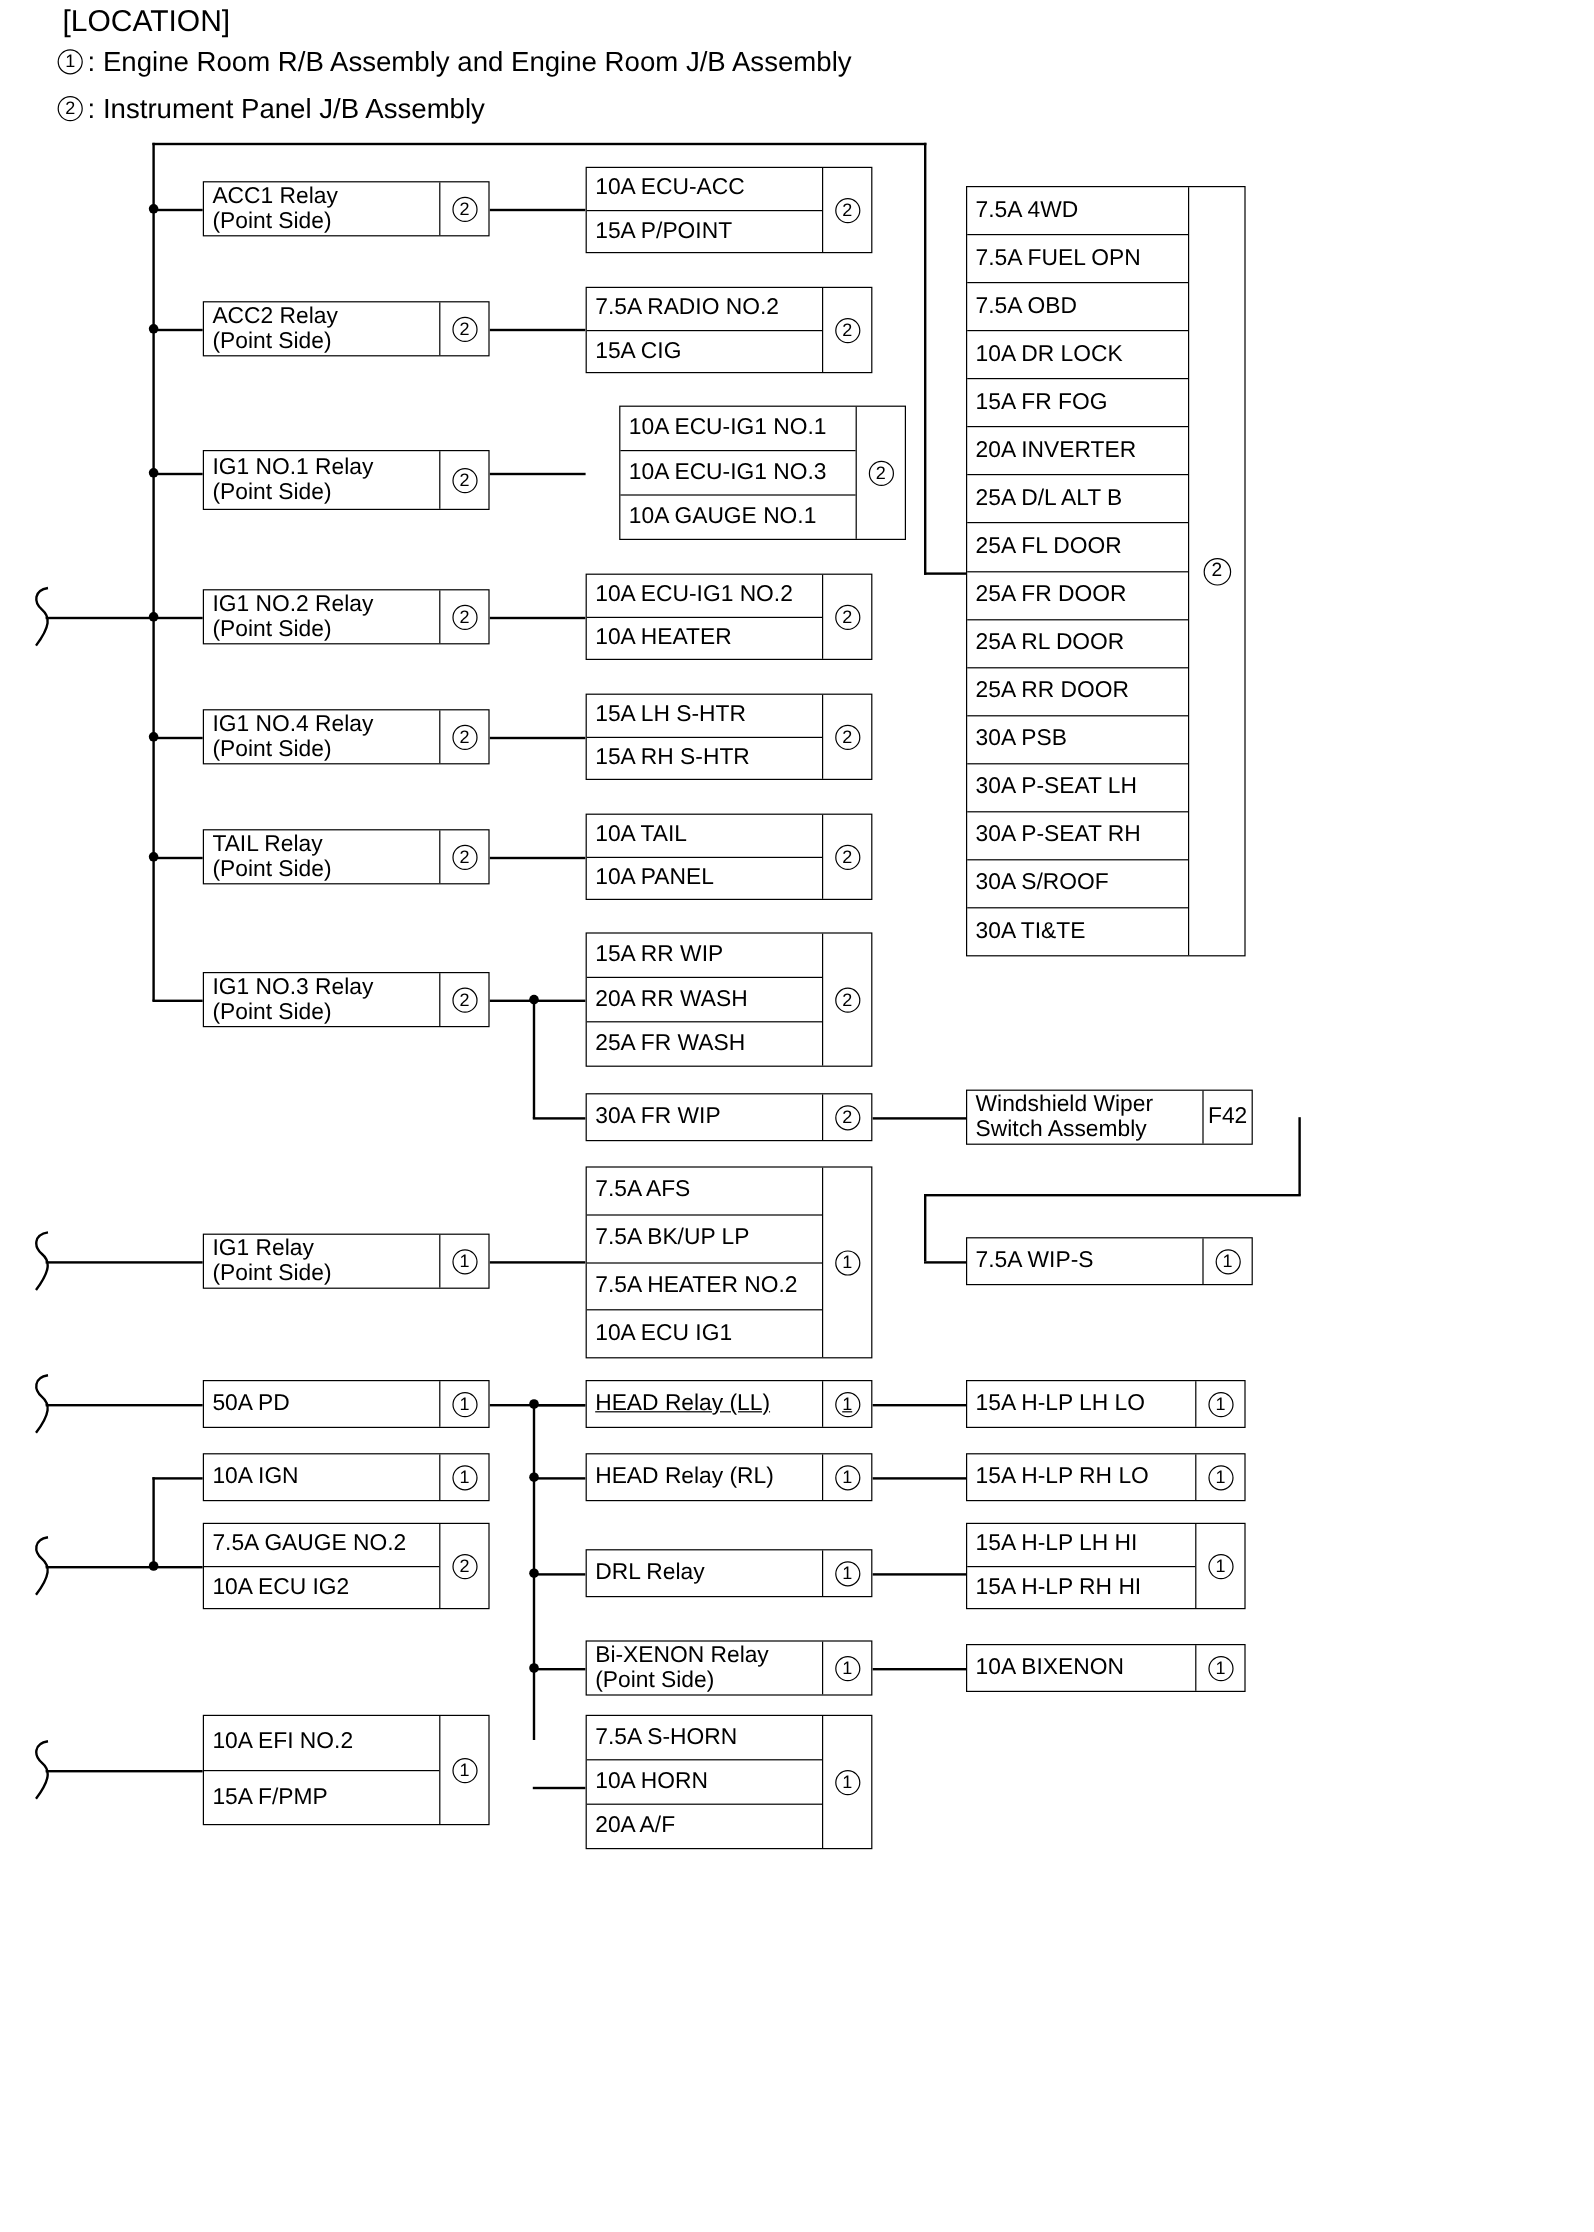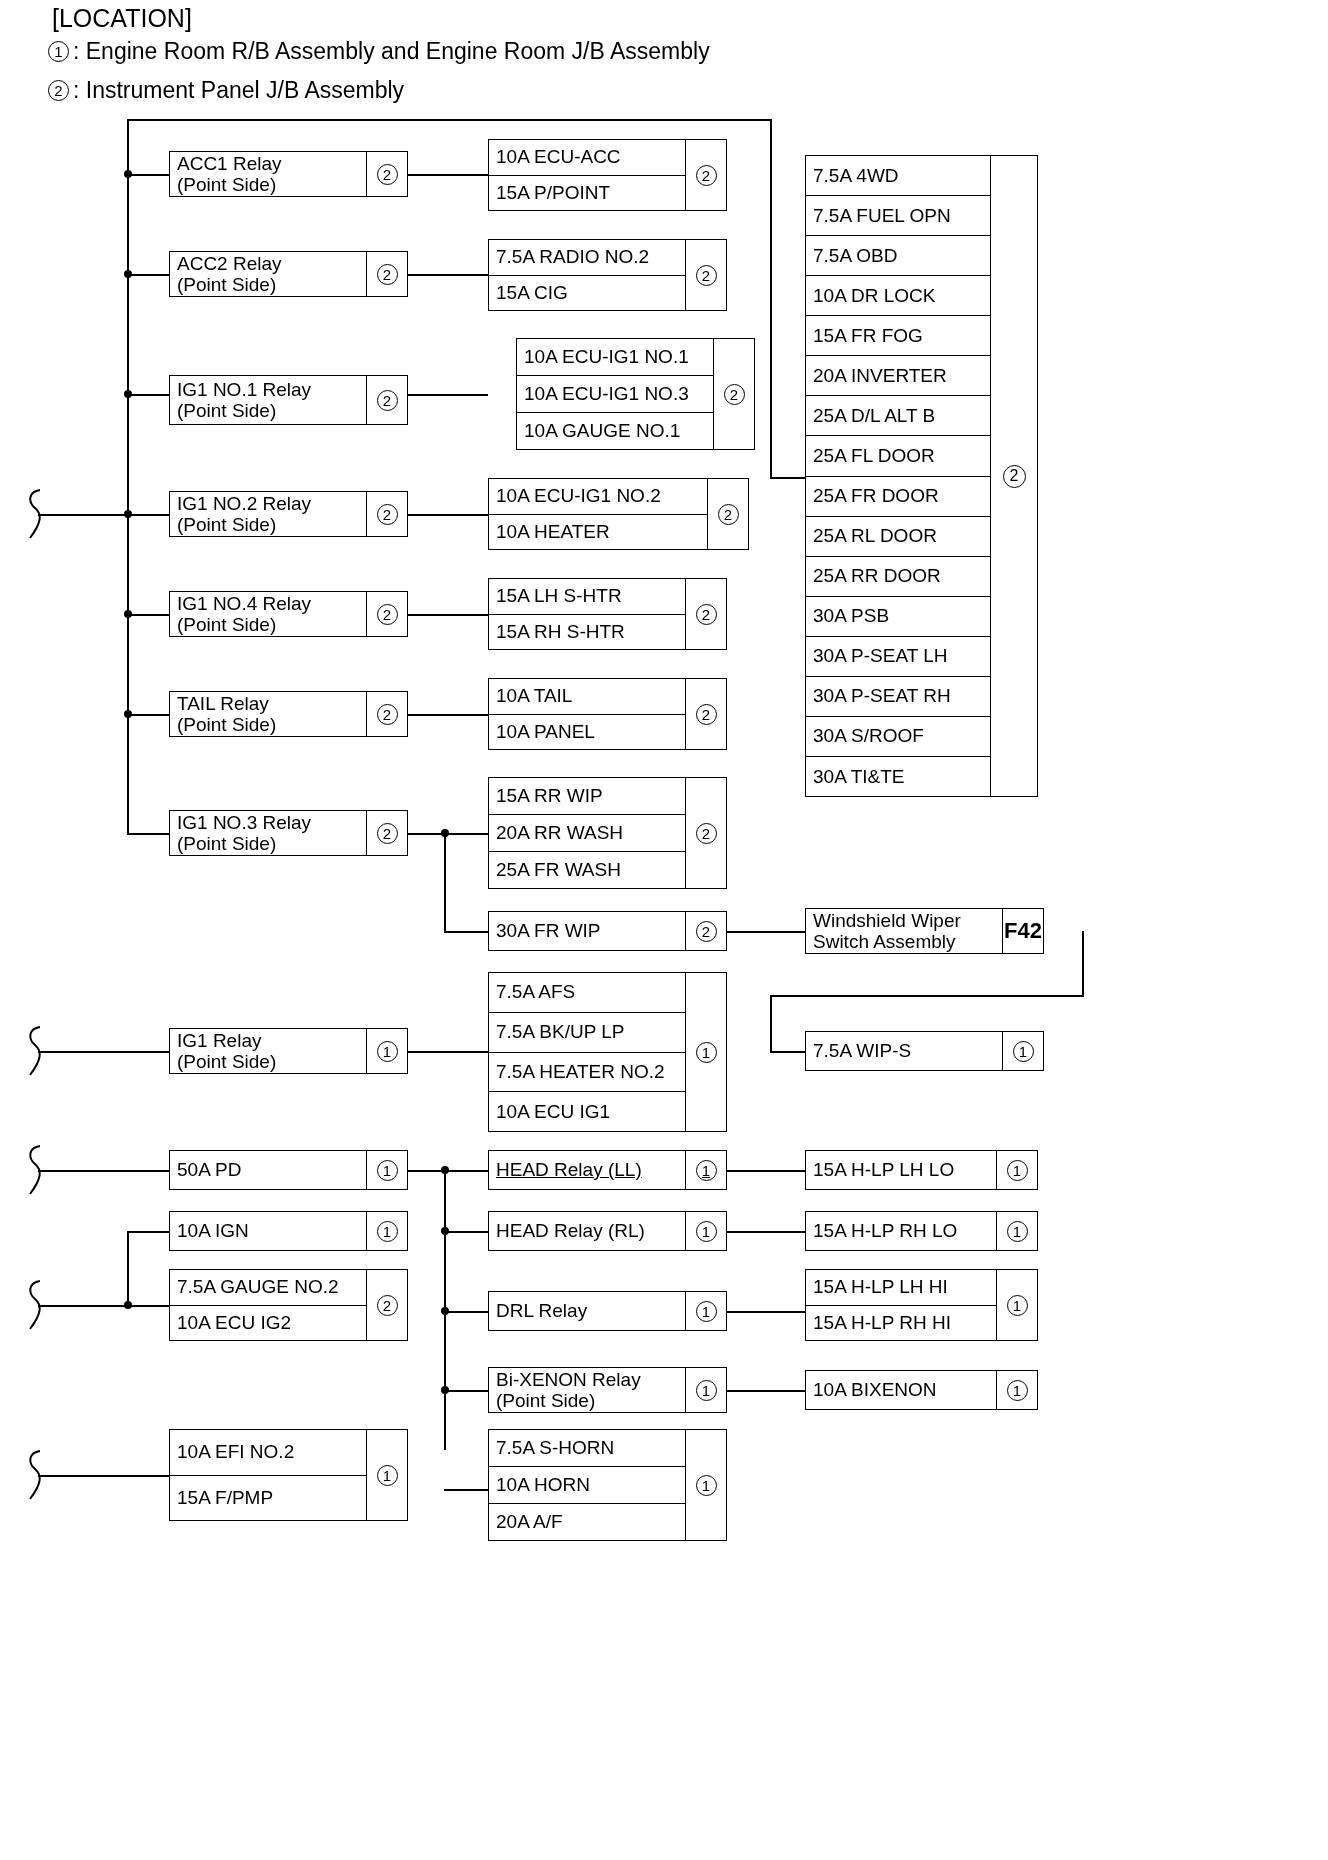--- a/index.html
+++ b/index.html
@@ -322,21 +322,21 @@
     <div class="body">
       <div class="row">10A ECU-IG1 NO.1</div>
       <div class="row">10A ECU-IG1 NO.3</div>
       <div class="row">10A GAUGE NO.1</div>
     </div>
     <div class="tag">
         <span class="circ">2</span>
       </div>
   </div>
 
-  <div class="box" style="left:488px;top:478px;width:261px;height:72px;">
+  <div class="box" style="left:488px;top:478px;width:239px;height:72px;">
     <div class="body">
       <div class="row">10A ECU-IG1 NO.2</div>
       <div class="row">10A HEATER</div>
     </div>
     <div class="tag">
         <span class="circ">2</span>
       </div>
   </div>
 
   <div class="box" style="left:488px;top:578px;width:239px;height:72px;">
@@ -416,21 +416,21 @@
   </div>
 
   <div class="box" style="left:805px;top:908px;width:239px;height:46px;">
     <div class="body">
       <div class="row two-line">
         <span>Windshield Wiper</span>
         <span>Switch Assembly</span>
       </div>
     </div>
     <div class="tag">
-        <span style="font-size:22px;font-weight:bold;">F42</span>
+        <span style="font-size:19px;">F42</span>
       </div>
   </div>
 
   <div class="box" style="left:805px;top:1031px;width:239px;height:40px;">
     <div class="body">
       <div class="row">7.5A WIP-S</div>
     </div>
     <div class="tag">
         <span class="circ">1</span>
       </div>

